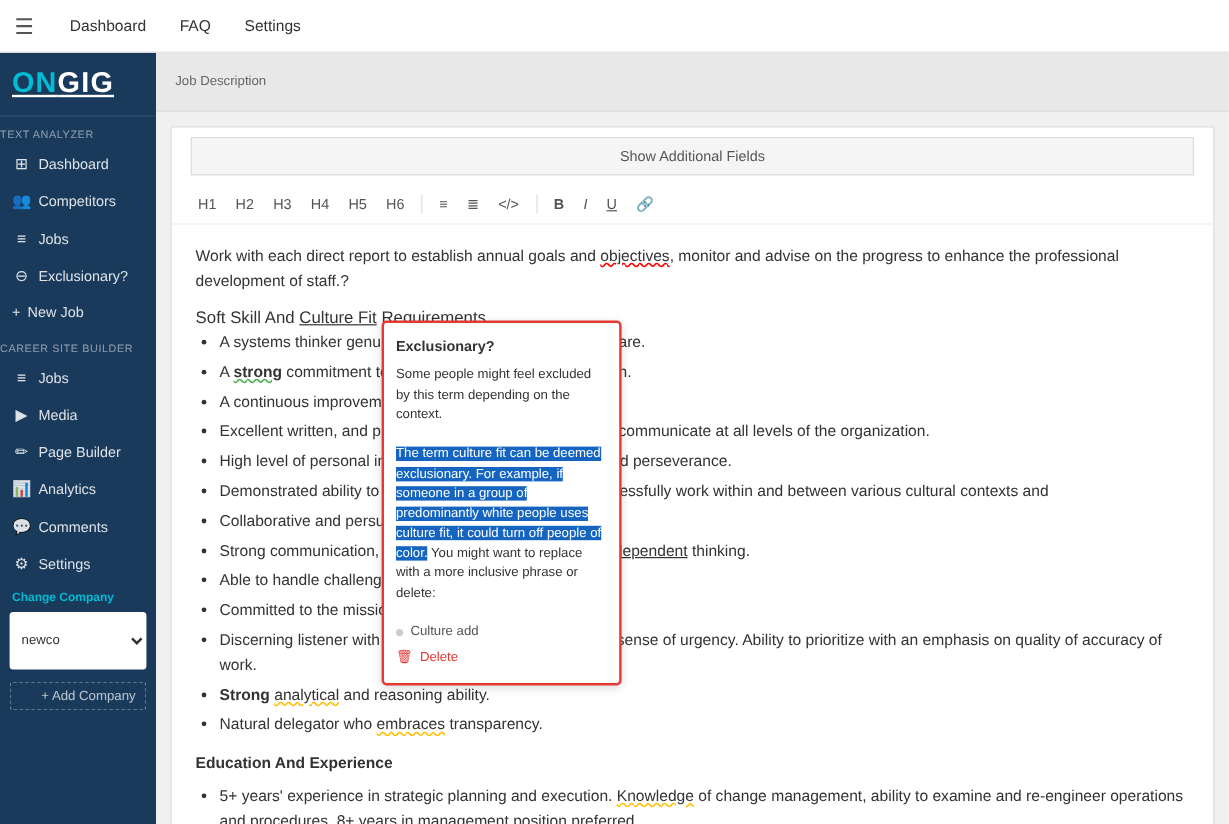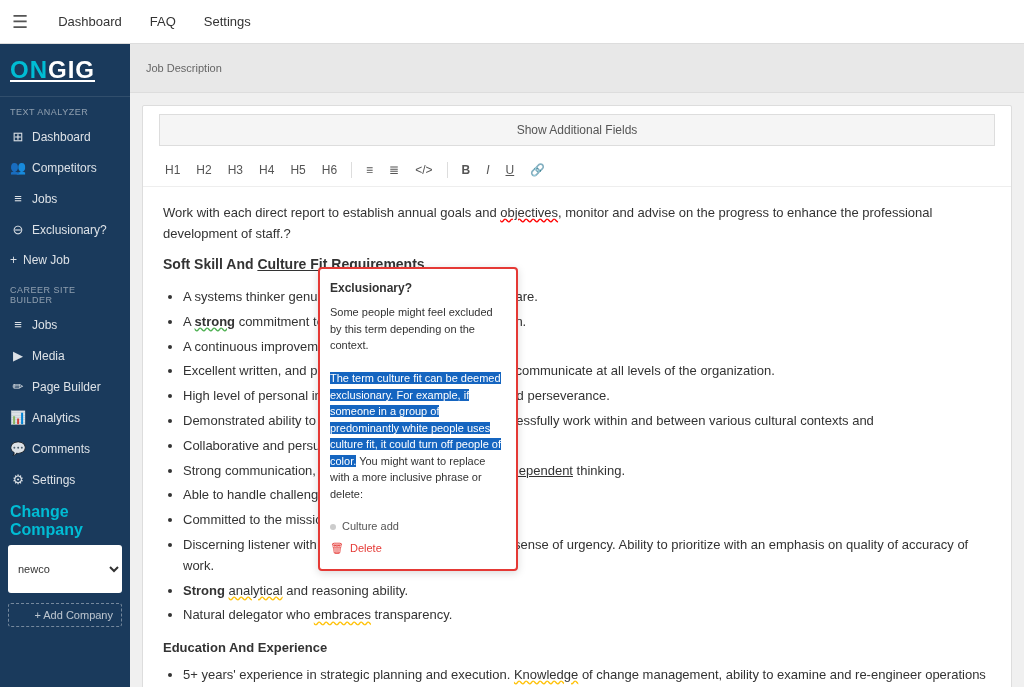--- a/index.html
+++ b/index.html
@@ -21,36 +21,36 @@
       width: 130px; background: #1a3a5c; color: #fff; flex-shrink: 0;
       display: flex; flex-direction: column; overflow-y: auto;
     }
     .sidebar-logo {
       background: #1a3a5c; padding: 12px 10px; display: flex; align-items: center;
       border-bottom: 1px solid rgba(255,255,255,0.1);
     }
     .logo-text { font-size: 24px; font-weight: bold; color: #fff; letter-spacing: 1px; text-decoration: underline; }
 
     .sidebar-section-label {
-      font-size: 9px; color: rgba(255,255,255,0.5); padding: 10px 10px 4px;
+      font-size: 9px; color: rgba(255,255,255,0.5); padding: 10px 0 4px;
       text-transform: uppercase; letter-spacing: 0.5px;
     }
     .sidebar-item {
       display: flex; align-items: center; padding: 8px 10px; cursor: pointer;
       font-size: 12px; color: rgba(255,255,255,0.85); gap: 6px;
     }
     .sidebar-item .icon { font-size: 13px; width: 16px; text-align: center; }
 
     .sidebar-new-job {
       display: flex; align-items: center; padding: 8px 10px; cursor: pointer;
       font-size: 12px; color: rgba(255,255,255,0.85); gap: 6px;
     }
 
     .change-company-label {
-      font-size: 16px; color: #00bcd4; padding: 8px 10px 2px; font-weight: 600;
+      font-size: 10px; color: #00bcd4; padding: 8px 10px 2px; font-weight: 600;
     }
     .company-select {
       margin: 4px 8px; background: #fff; color: #333; border: none; border-radius: 3px;
       padding: 17px 6px; font-size: 11px; width: calc(100% - 16px); cursor: pointer;
     }
     .add-company-btn {
       margin: 6px 8px; background: transparent; border: 1px dashed rgba(255,255,255,0.4);
       color: rgba(255,255,255,0.7); border-radius: 3px; padding: 5px 8px;
       font-size: 11px; cursor: pointer; width: calc(100% - 16px); text-align: right;
     }
@@ -74,21 +74,21 @@
     .toolbar-btn {
       padding: 3px 6px; background: transparent; border: none; cursor: pointer;
       font-size: 12px; color: #555; border-radius: 2px;
     }
     .toolbar-separator { width: 1px; height: 16px; background: #ddd; margin: 0 4px; }
 
     .editor-body { padding: 16px 20px; position: relative; line-height: 1.6; font-size: 13px; color: #333; }
 
     .editor-body ul { margin-left: 20px; margin-bottom: 8px; }
     .editor-body li { margin-bottom: 4px; }
-    .editor-body h3 { font-size: 14px; font-weight: bold; margin-bottom: 12px; }
+    .editor-body h3 { font-size: 14px; font-weight: normal; margin-bottom: 0; }
     .editor-body h4 { font-size: 13px; font-weight: bold; margin: 12px 0 6px; }
     .editor-body p { margin-bottom: 8px; }
 
     .underline-red { text-decoration: underline; text-decoration-color: red; text-decoration-style: wavy; }
     .underline-green { text-decoration: underline; text-decoration-color: #4caf50; text-decoration-style: wavy; }
     .underline-yellow { text-decoration: underline; text-decoration-color: #ffc107; text-decoration-style: wavy; }
     .underline-plain { text-decoration: underline; }
     .text-bold { font-weight: bold; }
 
     

